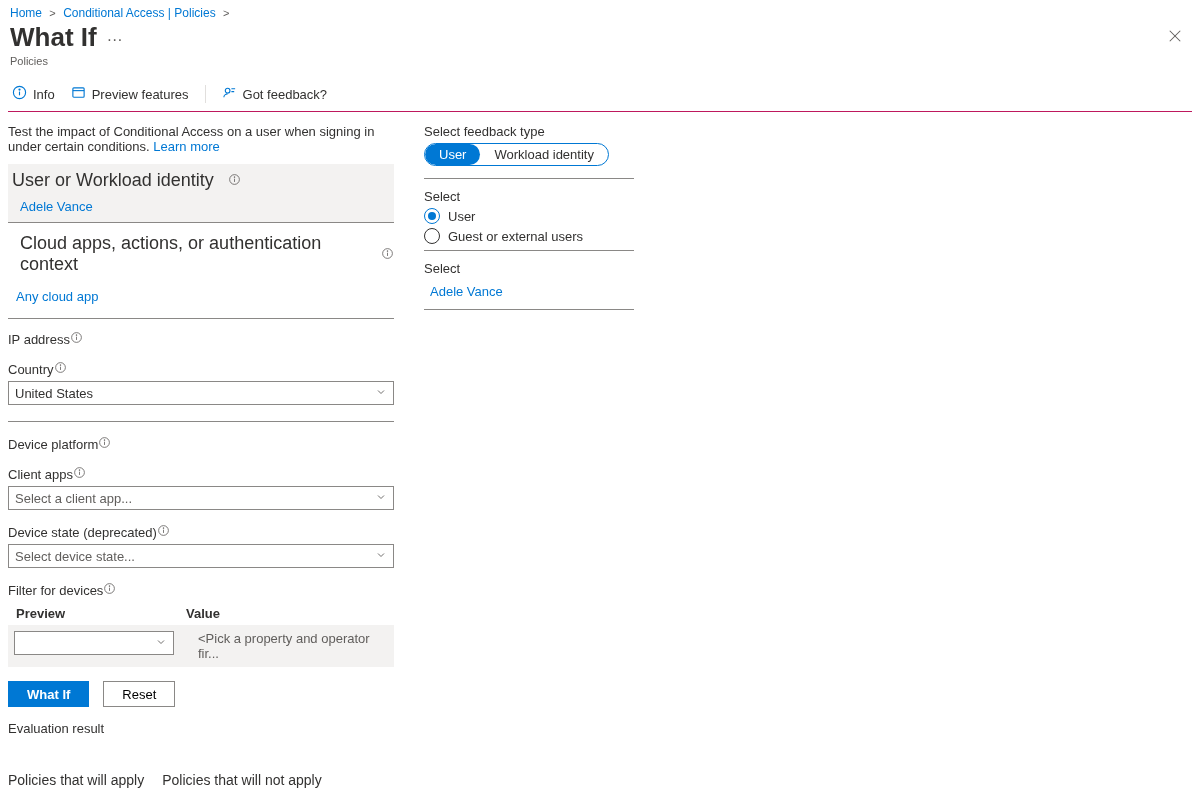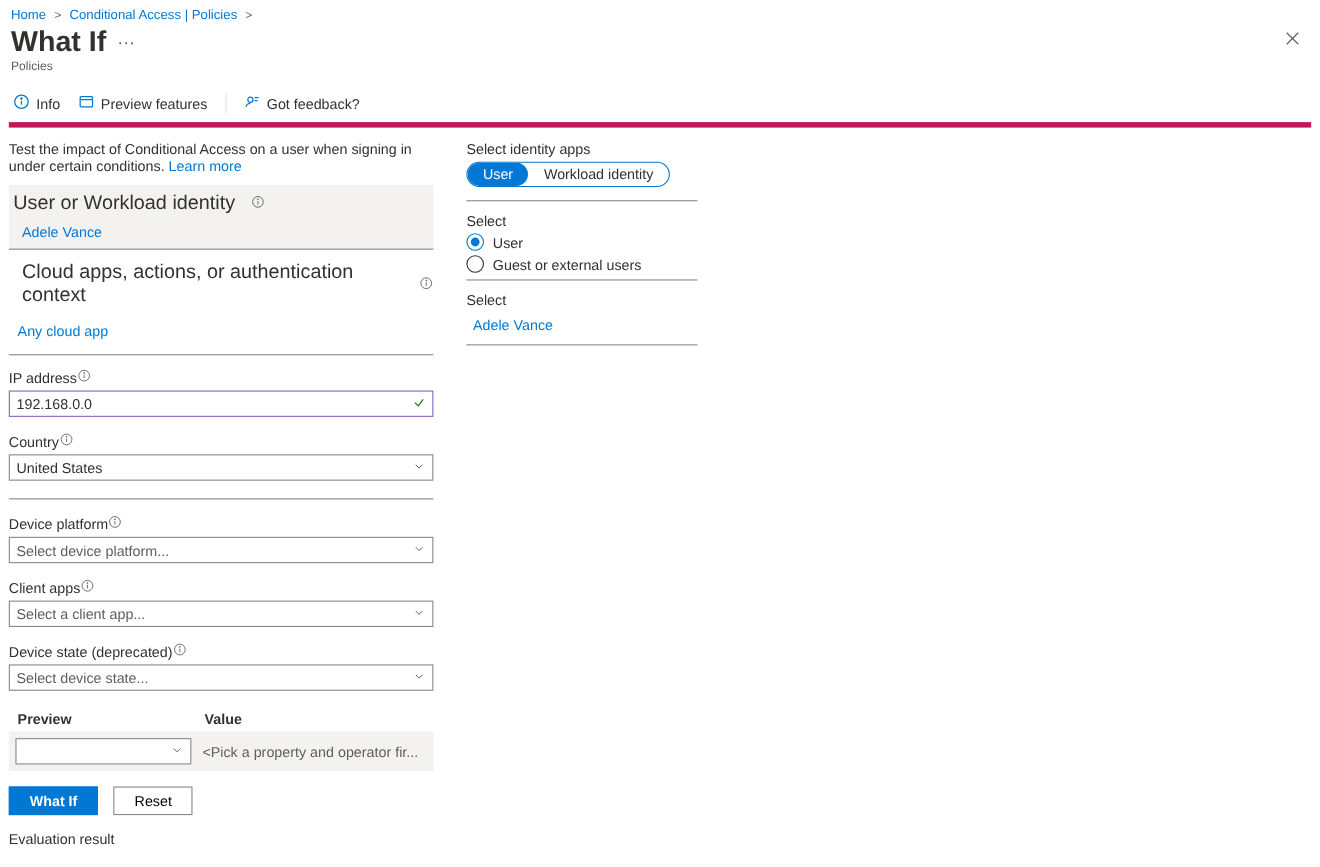--- a/index.html
+++ b/index.html
@@ -27,21 +27,21 @@
   .breadcrumb a { color: var(--link); text-decoration: none; }
   .breadcrumb .sep { color: var(--muted); margin: 0 4px; font-size: 11px;}
   
   .title-row { display: flex; align-items: center; justify-content: space-between; padding: 0 2px; }
   .title-left { display: flex; align-items: center; gap: 10px; }
   h1 { margin: 0; font-size: 26px; font-weight: 600; }
   .more { font-size: 16px; color: var(--muted); cursor: pointer; line-height: 1; position: relative; top:2px;}
   .close { font-size: 16px; cursor: pointer; color: #605e5c; padding: 4px 8px;}
   .subtitle { font-size: 11px; color: var(--muted); padding-left: 2px; margin-top:2px }
   
-  .cmd-bar { display: flex; align-items: center; gap: 16px; padding: 10px 4px 8px 4px; border-bottom: 5px solid #be185d; margin-top: 8px;}
+  .cmd-bar { display: flex; align-items: center; gap: 16px; padding: 10px 4px 8px 4px; border-bottom: 1px solid #be185d; margin-top: 8px;}
   .cmd-item { display: inline-flex; align-items: center; gap: 6px; font-size: 13px; color: var(--text); cursor: pointer;}
   .cmd-item svg { width: 15px; height: 15px; }
   .cmd-sep { width: 1px; height: 18px; background: #e1dfdd; }
   
   .main { display: flex; gap: 30px; padding-top: 12px;}
   .left-col { width: 386px; flex: 0 0 386px;}
   .right-col { width: 210px; flex: 0 0 210px; }
 
   .desc { font-size: 13px; margin-bottom: 10px;}
   .desc a { color: var(--link); text-decoration: none;}
@@ -69,21 +69,21 @@
   .input-box.tick svg, .input-box.chev svg { width: 12px; height: 12px; color: #605e5c; }
   .input-box .placeholder { color: var(--muted); }
 
   .filter-block { margin-bottom: 14px;}
   .filter-header { display: flex; font-size: 13px; font-weight: 600; padding: 4px 8px 4px 8px;}
   .filter-header .c1 { width: 170px;}
   .filter-header .c2 { flex: 1;}
   .filter-row { display:flex; background: var(--section-bg); padding: 6px;}
   .filter-row .prop-sel { width: 160px; height: 24px; border:1px solid var(--border-strong); background:#fff; display:flex; align-items:center; justify-content:flex-end; padding:0 6px;}
   .filter-row .prop-sel svg { width:12px; height:12px; color:#605e5c;}
-  .filter-row .val-ph { flex:1; display:flex; align-items:center; padding-left:10px; color:var(--muted);}
+  .filter-row .val-ph { flex:1; display:flex; align-items:center; padding-left:24px; color:var(--muted);}
 
   .btn-row { display:flex; gap:14px; margin-top:10px; margin-bottom: 14px;}
   .btn { height:26px; padding: 0 18px; font-size:13px; border:1px solid var(--border-strong); background:#fff; cursor:pointer;}
   .btn.primary { background: var(--azure-blue); color:#fff; border-color: var(--azure-blue); font-weight:600;}
 
   
   .right-label { font-size: 13px; margin-bottom: 4px;}
   .pill-group { border:1px solid var(--azure-blue); border-radius: 12px; display:inline-flex; overflow:hidden; margin-bottom:6px;}
   .pill { padding: 3px 14px; font-size:13px; cursor:pointer;}
   .pill.active { background: var(--azure-blue); color:#fff; border-radius:12px;}
@@ -188,26 +188,20 @@
 
       <div class="field-block">
         <div class="field-label">
           <span>IP address</span>
           <span class="info-ic"><svg viewBox="0 0 16 16" fill="none" stroke="currentColor" stroke-width="1">
                 <circle cx="8" cy="8" r="6"></circle>
                 <line x1="8" y1="7" x2="8" y2="11"></line>
                 <circle cx="8" cy="5" r="0.5" fill="currentColor"></circle>
               </svg></span>
         </div>
-        <div class="input-box focus tick">
-          <span>192.168.0.0</span>
-          <span><svg viewBox="0 0 16 16" fill="none" stroke="#107c10" stroke-width="1.5">
-                <polyline points="3,8 7,12 13,4"></polyline>
-              </svg></span>
-        </div>
       </div>
 
       <div class="field-block" style="border-bottom:1px solid #8a8886; padding-bottom:16px;">
         <div class="field-label">
           <span>Country</span>
           <span class="info-ic"><svg viewBox="0 0 16 16" fill="none" stroke="currentColor" stroke-width="1">
                 <circle cx="8" cy="8" r="6"></circle>
                 <line x1="8" y1="7" x2="8" y2="11"></line>
                 <circle cx="8" cy="5" r="0.5" fill="currentColor"></circle>
               </svg></span>
@@ -222,26 +216,20 @@
 
       <div class="field-block">
         <div class="field-label">
           <span>Device platform</span>
           <span class="info-ic"><svg viewBox="0 0 16 16" fill="none" stroke="currentColor" stroke-width="1">
                 <circle cx="8" cy="8" r="6"></circle>
                 <line x1="8" y1="7" x2="8" y2="11"></line>
                 <circle cx="8" cy="5" r="0.5" fill="currentColor"></circle>
               </svg></span>
         </div>
-        <div class="input-box chev">
-          <span class="placeholder">Select device platform...</span>
-          <span><svg viewBox="0 0 16 16" fill="none" stroke="currentColor" stroke-width="1.2">
-                <polyline points="4,6 8,10 12,6"></polyline>
-              </svg></span>
-        </div>
       </div>
 
       <div class="field-block">
         <div class="field-label">
           <span>Client apps</span>
           <span class="info-ic"><svg viewBox="0 0 16 16" fill="none" stroke="currentColor" stroke-width="1">
                 <circle cx="8" cy="8" r="6"></circle>
                 <line x1="8" y1="7" x2="8" y2="11"></line>
                 <circle cx="8" cy="5" r="0.5" fill="currentColor"></circle>
               </svg></span>
@@ -265,20 +253,28 @@
         </div>
         <div class="input-box chev">
           <span class="placeholder">Select device state...</span>
           <span><svg viewBox="0 0 16 16" fill="none" stroke="currentColor" stroke-width="1.2">
                 <polyline points="4,6 8,10 12,6"></polyline>
               </svg></span>
         </div>
       </div>
 
       <div class="filter-block">
+        <div class="field-label">
+          <span>Filter for devices</span>
+          <span class="info-ic"><svg viewBox="0 0 16 16" fill="none" stroke="currentColor" stroke-width="1">
+                <circle cx="8" cy="8" r="6"></circle>
+                <line x1="8" y1="7" x2="8" y2="11"></line>
+                <circle cx="8" cy="5" r="0.5" fill="currentColor"></circle>
+              </svg></span>
+        </div>
         <div class="filter-header">
           <div class="c1">Preview</div>
           <div class="c2">Value</div>
         </div>
         <div class="filter-row">
           <div class="prop-sel">
             <span><svg viewBox="0 0 16 16" fill="none" stroke="currentColor" stroke-width="1.2">
                   <polyline points="4,6 8,10 12,6"></polyline>
                 </svg></span>
           </div>
@@ -288,21 +284,21 @@
 
       <div class="btn-row">
         <button class="btn primary">What If</button>
         <button class="btn">Reset</button>
       </div>
 
       <div style="font-size:13px;">Evaluation result</div>
     </div>
 
     <div class="right-col">
-      <div class="right-label">Select identity apps</div>
+      <div class="right-label">Select feedback type</div>
       <div class="pill-group">
         <div class="pill active">User</div>
         <div class="pill">Workload identity</div>
       </div>
       <div class="divider"></div>
 
       <div class="right-label">Select</div>
       <div class="radio-row">
         <div class="radio selected"></div>
         <span>User</span>

